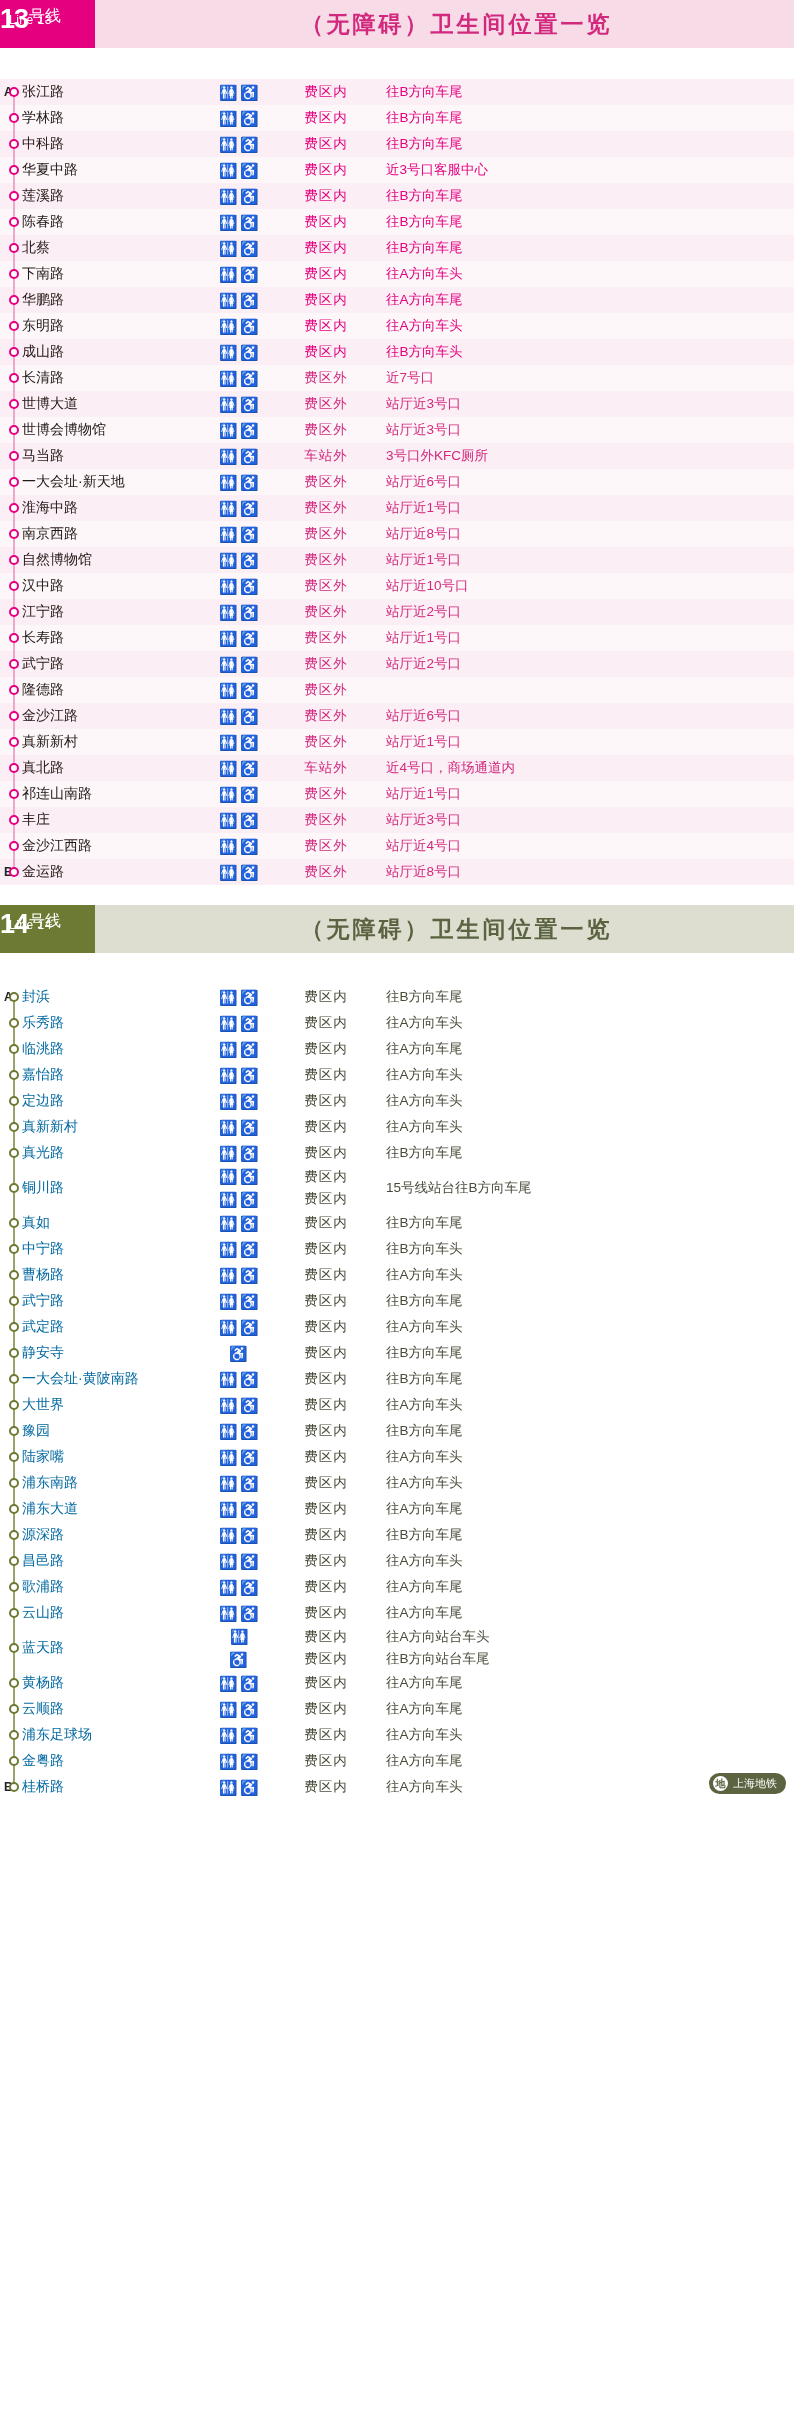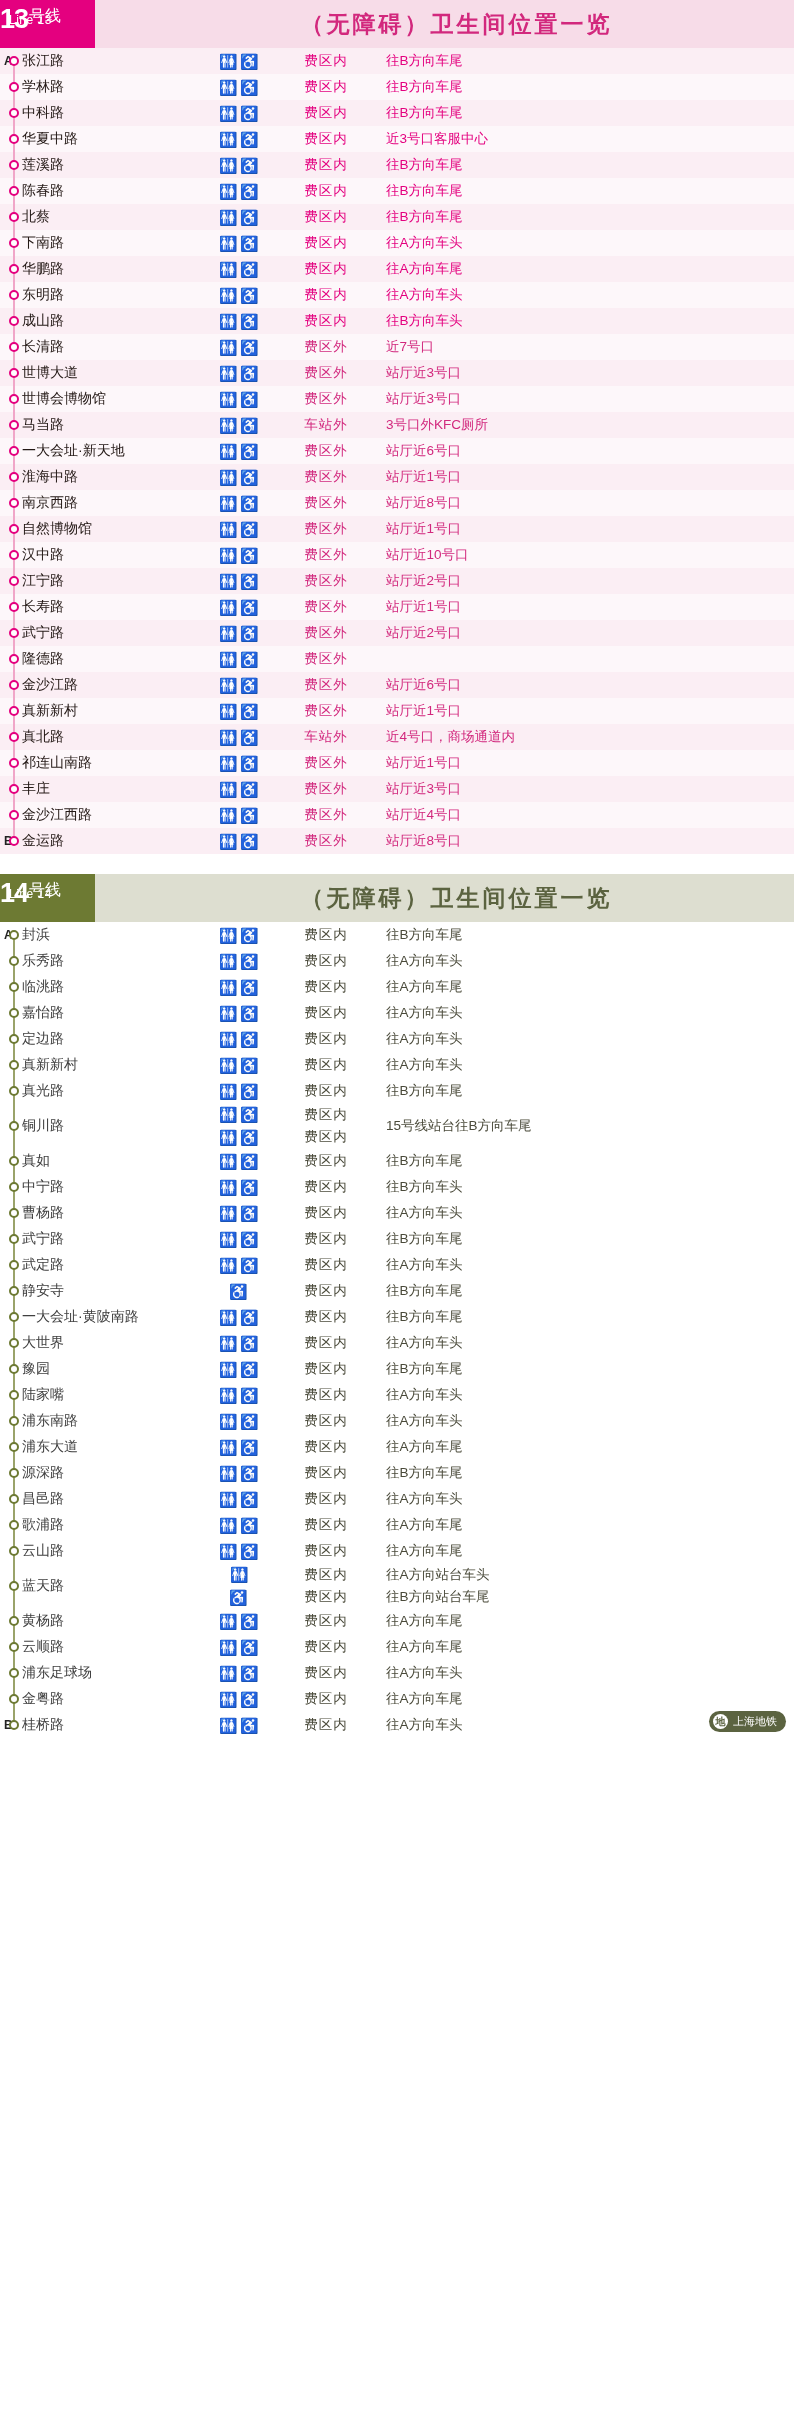--- a/index.html
+++ b/index.html
@@ -59,21 +59,21 @@
     padding-left: 24px;
   }
 
   .title13 { background: #f7dce8; color: #d2287d; }
   .badge13 { background: #e4007f; }
 
   .title14 { background: #ddded0; color: #5b6340; }
   .badge14 { background: #6d7a33; }
 
   
-  .rows { position: relative; }
+  .rows { position: relative; margin-top: 31px; }
   .row {
     display: flex;
     align-items: stretch;
     height: 26px;
     position: relative;
   }
   .row.tall { height: 44px; }
 
   
   .rail-letter {
@@ -132,21 +132,21 @@
 
   
   .s13 .row:nth-child(odd) { background: #fbeef4; }
   .s13 .row:nth-child(even) { background: #fdf7fa; }
   .s13 .cell-zone, .s13 .cell-note { color: #e4007f; }
   .s13 .cell-zone.out, .s13 .cell-note.dark { color: #d2287d; }
 
   
   .s14 .row { background: #ffffff; }
   .s14 .cell-zone, .s14 .cell-note { color: #4a4a3a; }
-  .s14 .cell-station { color: #404040; }
+  .s14 .cell-station { color: #0369a1; }
 
   
   .marker {
     position: absolute;
     left: 8px;
     top: 0;
     bottom: 0;
     width: 12px;
   }
   .marker .track {

